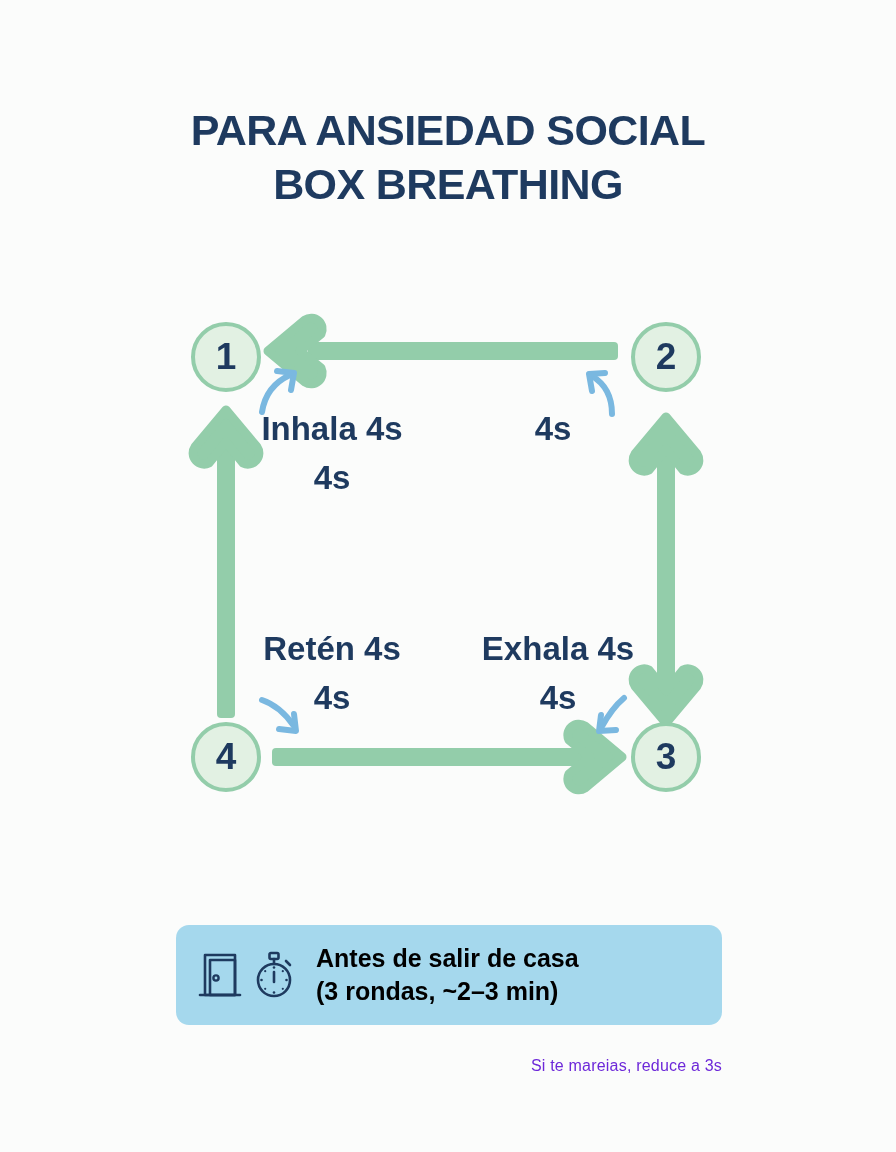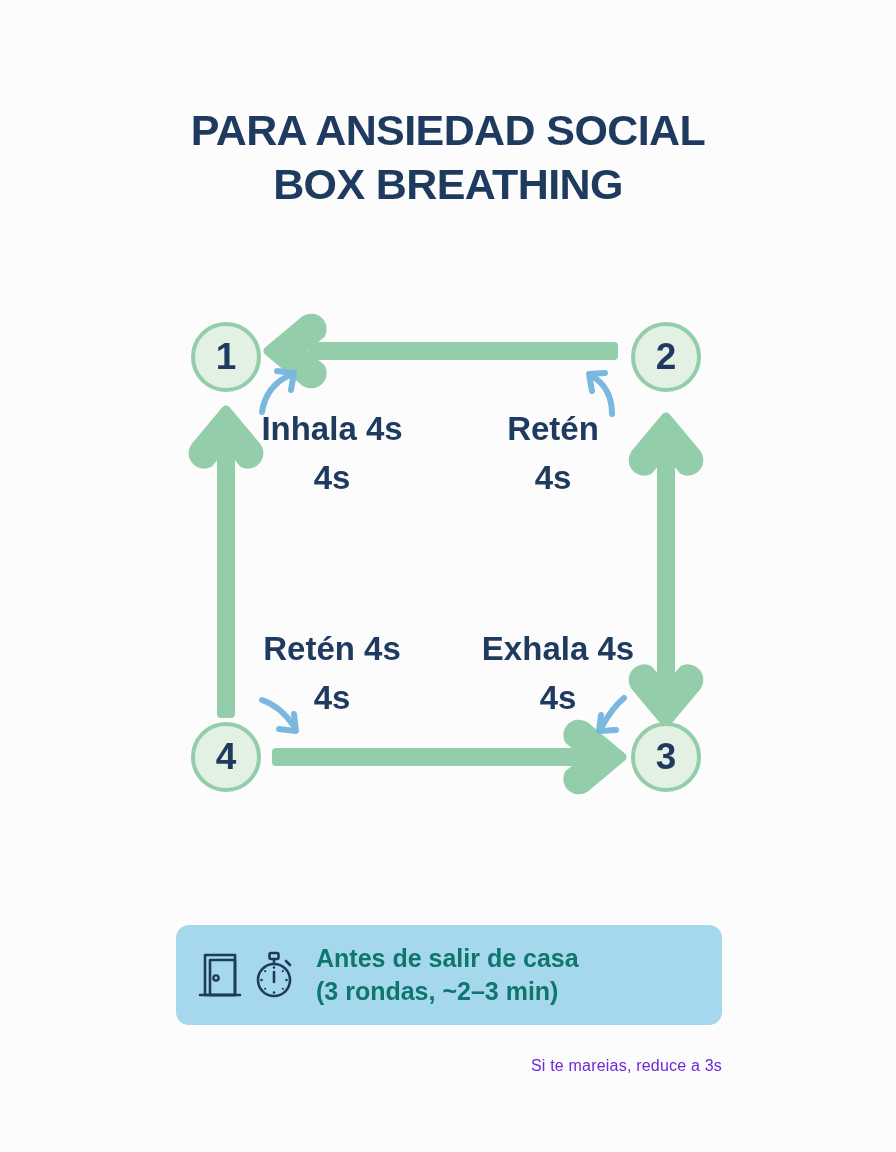--- a/index.html
+++ b/index.html
@@ -100,21 +100,21 @@
   }
   .callout-icons {
     flex: 0 0 auto;
     margin-left: 22px;
     margin-right: 18px;
     display: flex;
     align-items: center;
     gap: 10px;
   }
   .callout-text {
-    color: #0f766e;
+    color: #000000;
     font-size: 25px;
     font-weight: bold;
     line-height: 1.32;
   }
 
   
   .footnote {
     position: absolute;
     left: 0;
     top: 1057px;
@@ -192,21 +192,20 @@
 </div>
 <div class="node" id="node-4">
   <span>4</span>
 </div>
 
 <div class="step-label" id="label-inhala">
   <div>Inhala 4s</div>
   <div>4s</div>
 </div>
 <div class="step-label" id="label-reten-top">
-  <div>Retén</div>
   <div>4s</div>
 </div>
 <div class="step-label" id="label-reten-bottom">
   <div>Retén 4s</div>
   <div>4s</div>
 </div>
 <div class="step-label" id="label-exhala">
   <div>Exhala 4s</div>
   <div>4s</div>
 </div>

